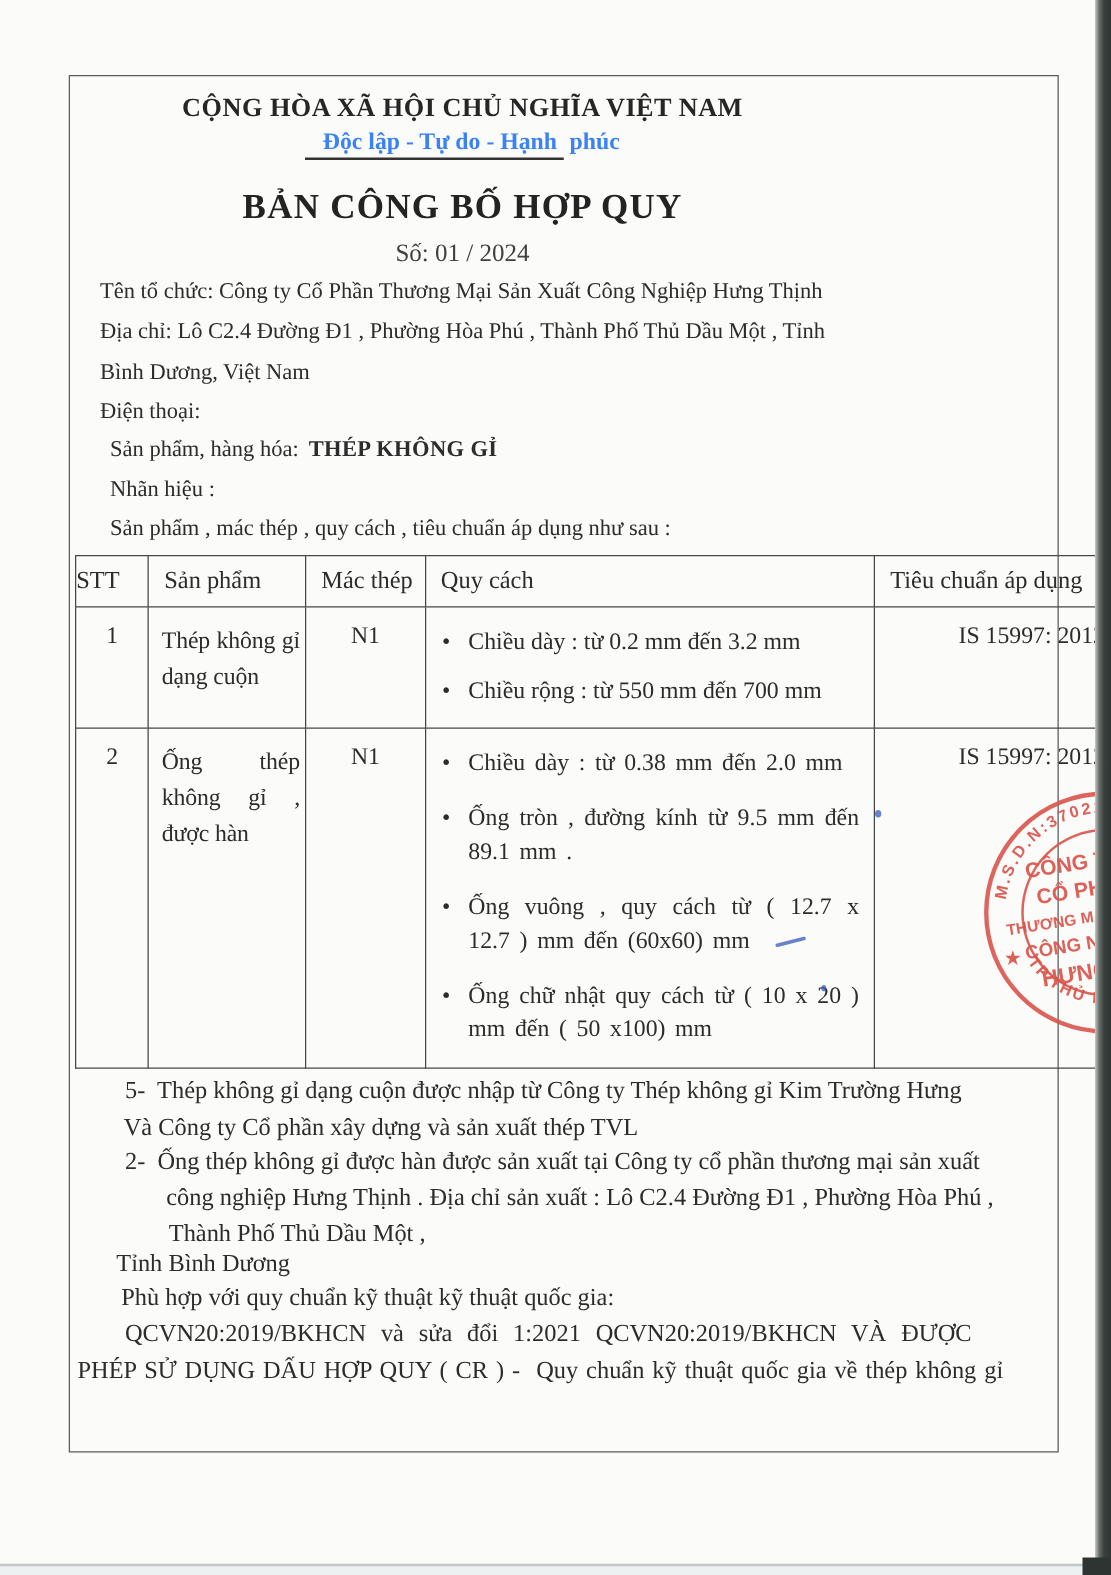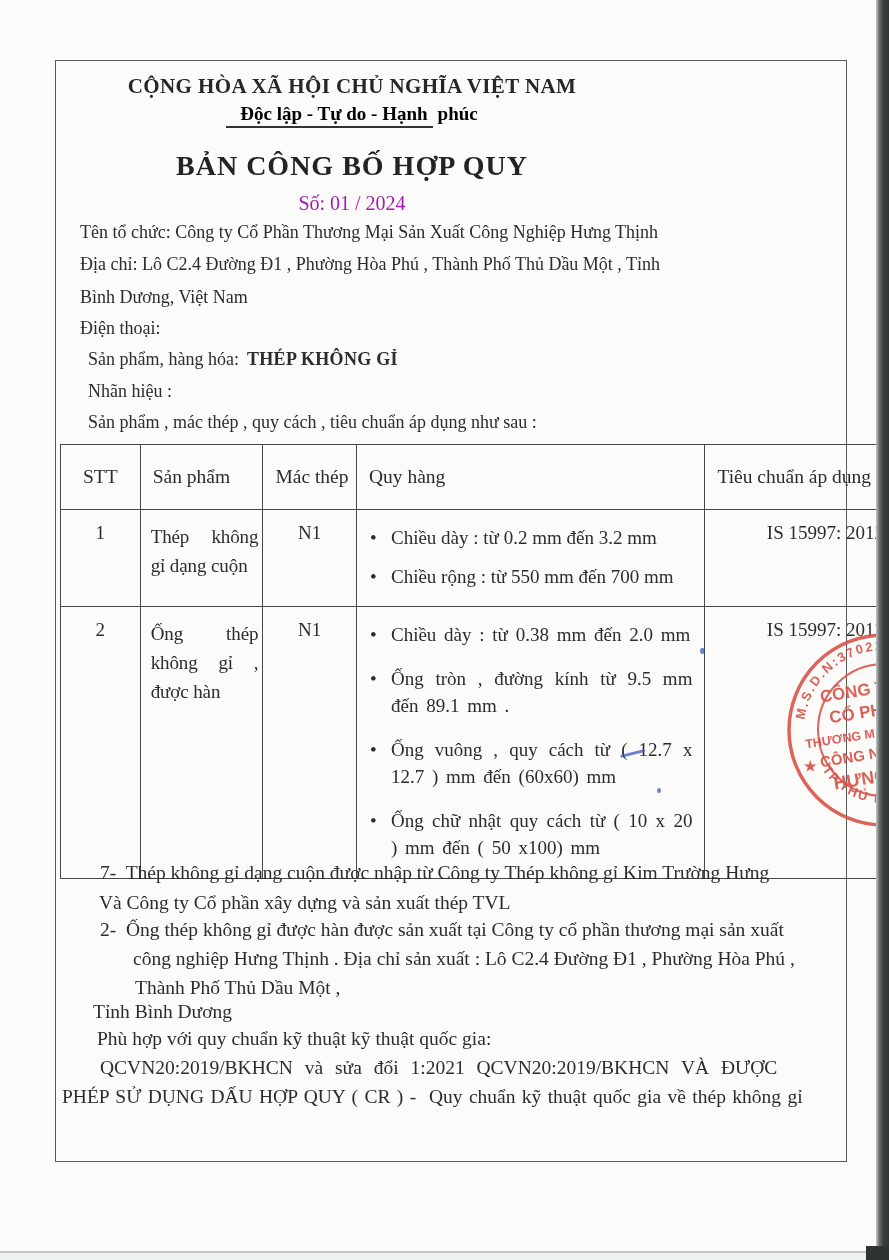--- a/index.html
+++ b/index.html
@@ -24,27 +24,27 @@
     background:linear-gradient(to right,#c6cac8 0%,#6a716d 25%,#3a403d 55%,#2e3431 100%);
   }
   .scan-strip-bottom{
     left:0;bottom:0;width:889px;height:7px;z-index:39;
     background:#eef1f1;
     border-top:2px solid #c4c9cb;
   }
   .scan-corner{left:866px;top:1246px;width:23px;height:14px;background:#2e3431;z-index:41;}
 
   
-  .center-box{left:37px;width:630px;text-align:center;}
+  .center-box{left:55px;width:630px;text-align:center;}
   .national-title{top:74px;font-size:21px;font-weight:bold;letter-spacing:.4px;color:#262626;}
-  .motto{top:103px;font-size:19px;font-weight:bold;color:#000000;}
+  .motto{top:103px;font-size:19px;font-weight:bold;color:#3b82f6;}
   .motto .u{border-bottom:2px solid #333;padding:0 5px 2px 14px;}
   .motto .tail{margin-left:5px;}
   .doc-title{top:150px;font-size:28px;font-weight:bold;letter-spacing:1px;color:#232323;}
-  .doc-number{top:192px;font-size:20px;color:#a21caf;}
+  .doc-number{top:192px;font-size:20px;color:#404040;}
 
   
   .line{white-space:pre;font-size:18px;color:#2c2c2c;}
   .l-name{left:80px;top:222px;}
   .l-addr1{left:80px;top:254px;}
   .l-addr2{left:80px;top:287px;}
   .l-phone{left:80px;top:318px;}
   .l-product{left:88px;top:349px;}
   .l-product .bold{font-weight:bold;margin-left:8px;letter-spacing:.3px;}
   .l-brand{left:88px;top:381px;}
@@ -56,21 +56,21 @@
     border-collapse:collapse;table-layout:fixed;
     font-size:19px;color:#2c2c2c;
   }
   .spec-table td,.spec-table th{
     border:1.5px solid #474747;
     vertical-align:top;
     font-weight:normal;
     overflow:hidden;
   }
   .spec-table tr.head-row th{height:40px;vertical-align:middle;text-align:left;padding:0 0 0 12px;font-size:19.5px;}
-  .spec-table tr.head-row th.c-stt{text-align:center;padding:12px;}
+  .spec-table tr.head-row th.c-stt{padding:0;}
   .spec-table .c-stt{width:57px;text-align:center;padding-top:12px;}
   .spec-table .c-sp{width:115px;padding:12px 4px 0 10px;text-align:justify;letter-spacing:-.1px;line-height:29px;}
   .spec-table .c-mt{width:96px;text-align:center;padding-top:12px;}
   .spec-table .c-qc{width:330px;padding:14px 12px 0 34px;}
   .spec-table .c-tc{width:180px;padding:12px 4px 0 12px;text-align:right;}
   .spec-table tr.r1{height:97px;}
   .spec-table tr.r2{height:232px;}
   .bullets{list-style:none;margin:0;padding:0;}
   .bullets li{position:relative;text-align:justify;line-height:27px;margin:0 0 12px 0;}
   .bullets li::before{content:"\2022";position:absolute;left:-21px;top:0;font-size:19px;}
@@ -121,21 +121,21 @@
       <col style="width:115px">
       <col style="width:96px">
       <col style="width:330px">
       <col style="width:180px">
     </colgroup>
   <tbody>
       <tr class="head-row">
     <th class="c-stt">STT</th>
     <th>Sản phẩm</th>
     <th>Mác thép</th>
-    <th>Quy hàng</th>
+    <th>Quy cách</th>
     <th>Tiêu chuẩn áp dụng</th>
   </tr>
   <tr class="r1">
     <td class="c-stt">1</td>
     <td class="c-sp">Thép không gỉ dạng cuộn</td>
     <td class="c-mt">N1</td>
     <td class="c-qc">
       <ul class="bullets">
         <li>Chiều dày : từ 0.2 mm đến 3.2 mm</li>
         <li>Chiều rộng : từ 550 mm đến 700 mm</li>
@@ -153,21 +153,21 @@
         <li>Ống tròn , đường kính từ 9.5 mm đến 89.1 mm .</li>
         <li>Ống vuông , quy cách từ ( 12.7 x 12.7 ) mm đến (60x60) mm</li>
         <li>Ống chữ nhật quy cách từ ( 10 x 20 ) mm đến ( 50 x100) mm</li>
       </ul>
     </td>
     <td class="c-tc">IS 15997: 2012</td>
   </tr>
 </tbody>
   </table>
 
-<div class="abs note n1">7-  Thép không gỉ dạng cuộn được nhập từ Công ty Thép không gỉ Kim Trường Hưng</div>
+<div class="abs note n1">5-  Thép không gỉ dạng cuộn được nhập từ Công ty Thép không gỉ Kim Trường Hưng</div>
 <div class="abs note n2">Và Công ty Cổ phần xây dựng và sản xuất thép TVL</div>
 <div class="abs note n3">2-  Ống thép không gỉ được hàn được sản xuất tại Công ty cổ phần thương mại sản xuất</div>
 <div class="abs note n4">công nghiệp Hưng Thịnh . Địa chỉ sản xuất : Lô C2.4 Đường Đ1 , Phường Hòa Phú ,</div>
 <div class="abs note n5">Thành Phố Thủ Dầu Một ,</div>
 <div class="abs note n6">Tỉnh Bình Dương</div>
 <div class="abs note n7">Phù hợp với quy chuẩn kỹ thuật kỹ thuật quốc gia:</div>
 <div class="abs note n8">QCVN20:2019/BKHCN và sửa đổi 1:2021 QCVN20:2019/BKHCN VÀ ĐƯỢC</div>
 <div class="abs note n9">PHÉP SỬ DỤNG DẤU HỢP QUY ( CR ) -  Quy chuẩn kỹ thuật quốc gia về thép không gỉ</div>
 
 <svg class="abs stamp" viewBox="0 0 121 218" width="121" height="218">

